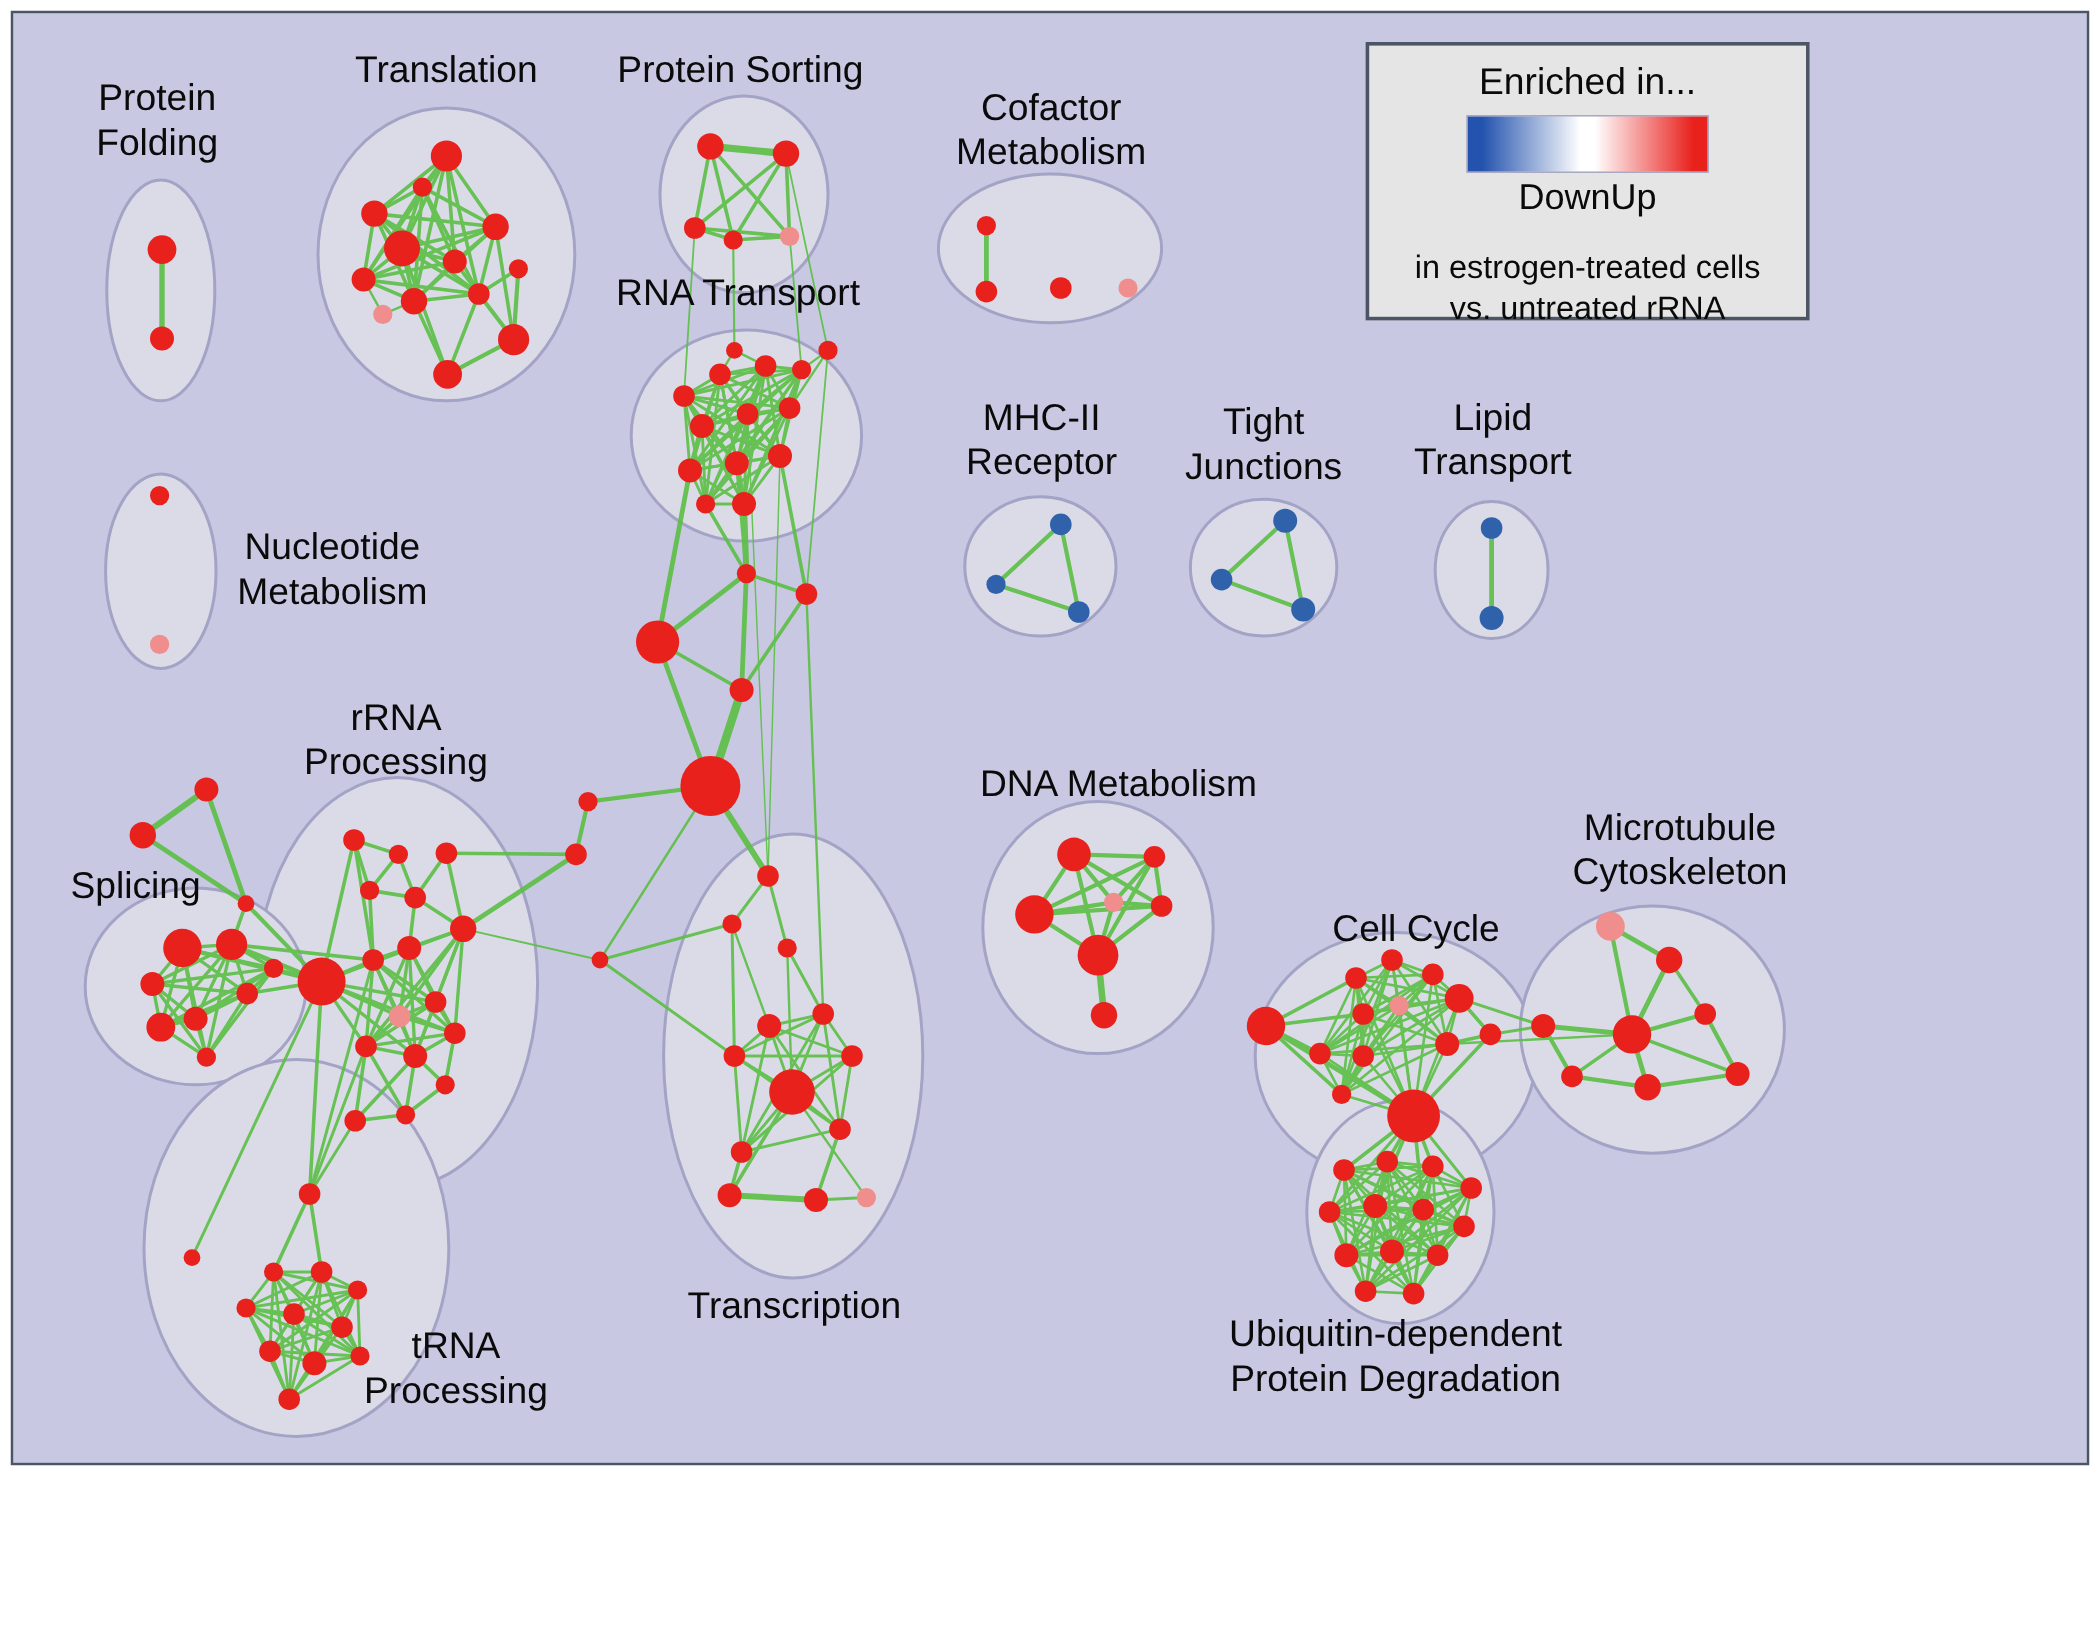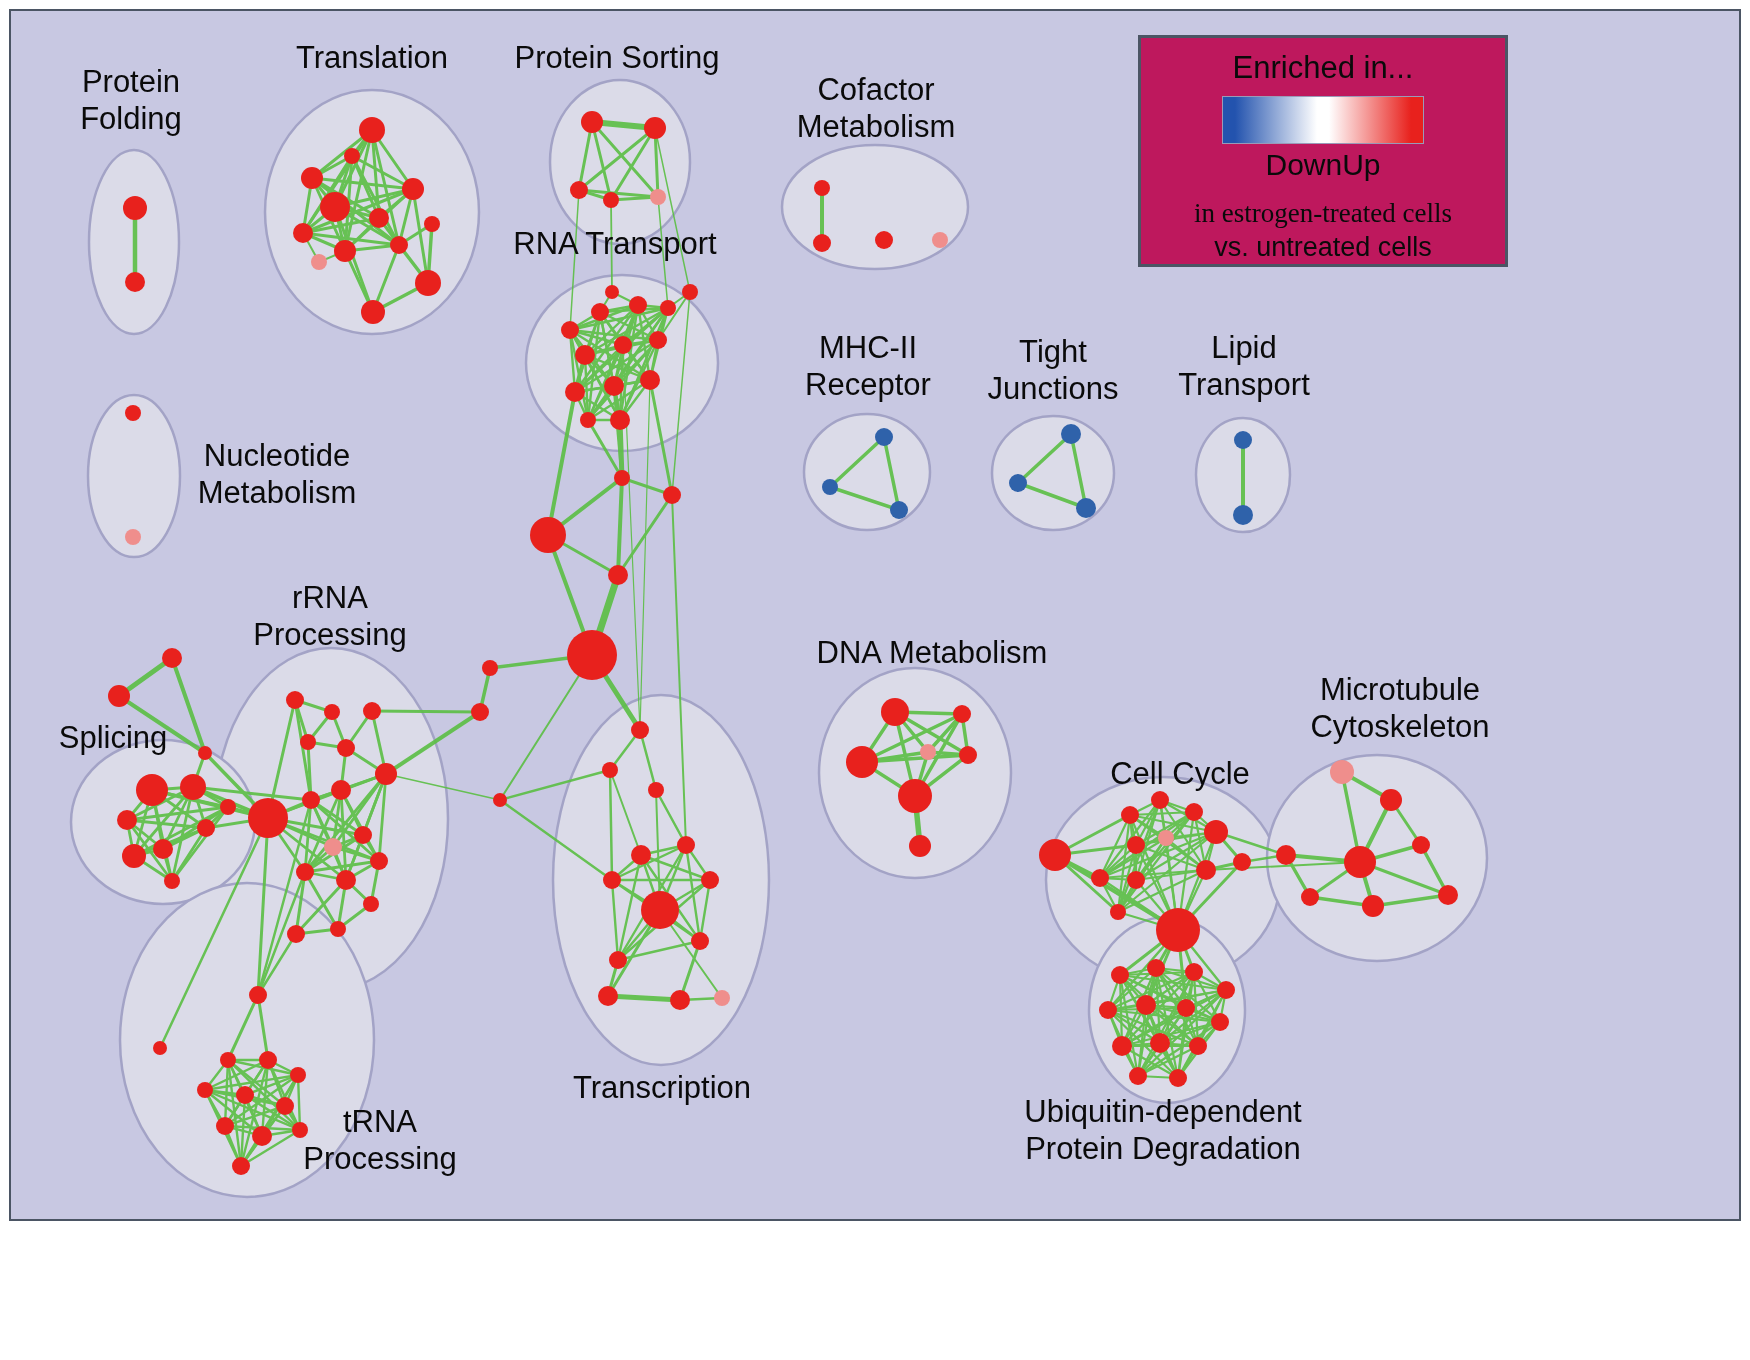--- a/index.html
+++ b/index.html
@@ -3,27 +3,27 @@
 <meta charset="utf-8">
 <style>
   html,body{margin:0;padding:0;background:#ffffff;}
   .frame{position:relative;width:1750px;height:1230px;background:#ffffff;overflow:hidden;
          font-family:"Liberation Sans",sans-serif;}
   .bg{position:absolute;left:9px;top:9px;right:9px;bottom:9px;background:#c8c8e2;
       border:2px solid #4b5564;}
   svg.net{position:absolute;left:0;top:0;}
   svg.net text{font-family:"Liberation Sans",sans-serif;font-size:31px;fill:#0a0a0a;}
   .legend{position:absolute;left:1138px;top:35px;width:370px;height:232px;
-          border:3px solid #4b5564;background:#be185d;box-sizing:border-box;text-align:center;}
+          border:3px solid #4b5564;background:#e5e5e5;box-sizing:border-box;text-align:center;}
   .legend-title{font-size:31px;color:#0a0a0a;margin-top:12px;}
   .legend-bar{width:200px;height:46px;margin:10px auto 0 auto;border:1px solid #9a9ab8;}
   .legend-row{width:272px;margin:4px auto 0 auto;display:flex;justify-content:center;
               font-size:30px;color:#0a0a0a;}
   .legend-sub{font-size:27px;color:#0a0a0a;line-height:34px;}
-  .legend-sub.first{margin-top:14px;font-family:Liberation Serif, serif;}
+  .legend-sub.first{margin-top:24px;}
 </style>
 </head>
 <body>
 
 <div class="frame">
   <div class="bg"></div>
 
   <svg class="net" id="net" width="1750" height="1360" viewBox="0 0 1750 1360">
       <g>
         <ellipse cx="134" cy="242" rx="45" ry="92" fill="#dbdbe8" stroke="#a3a3c6" stroke-width="2.5"></ellipse>
@@ -746,15 +746,15 @@
     </svg>
 
   <div class="legend">
     <div class="legend-title">Enriched in...</div>
     <div class="legend-bar" id="legend-bar" style="background: linear-gradient(90deg, rgb(35, 83, 174) 0%, rgb(35, 83, 174) 6%, rgb(255, 255, 255) 47%, rgb(255, 255, 255) 53%, rgb(232, 33, 29) 94%, rgb(232, 33, 29) 100%);"></div>
     <div class="legend-row">
       <span>Down</span>
       <span>Up</span>
     </div>
     <div class="legend-sub first">in estrogen-treated cells</div>
-    <div class="legend-sub">vs. untreated cells</div>
+    <div class="legend-sub">vs. untreated rRNA</div>
   </div>
 </div>
 
 </body></html>

